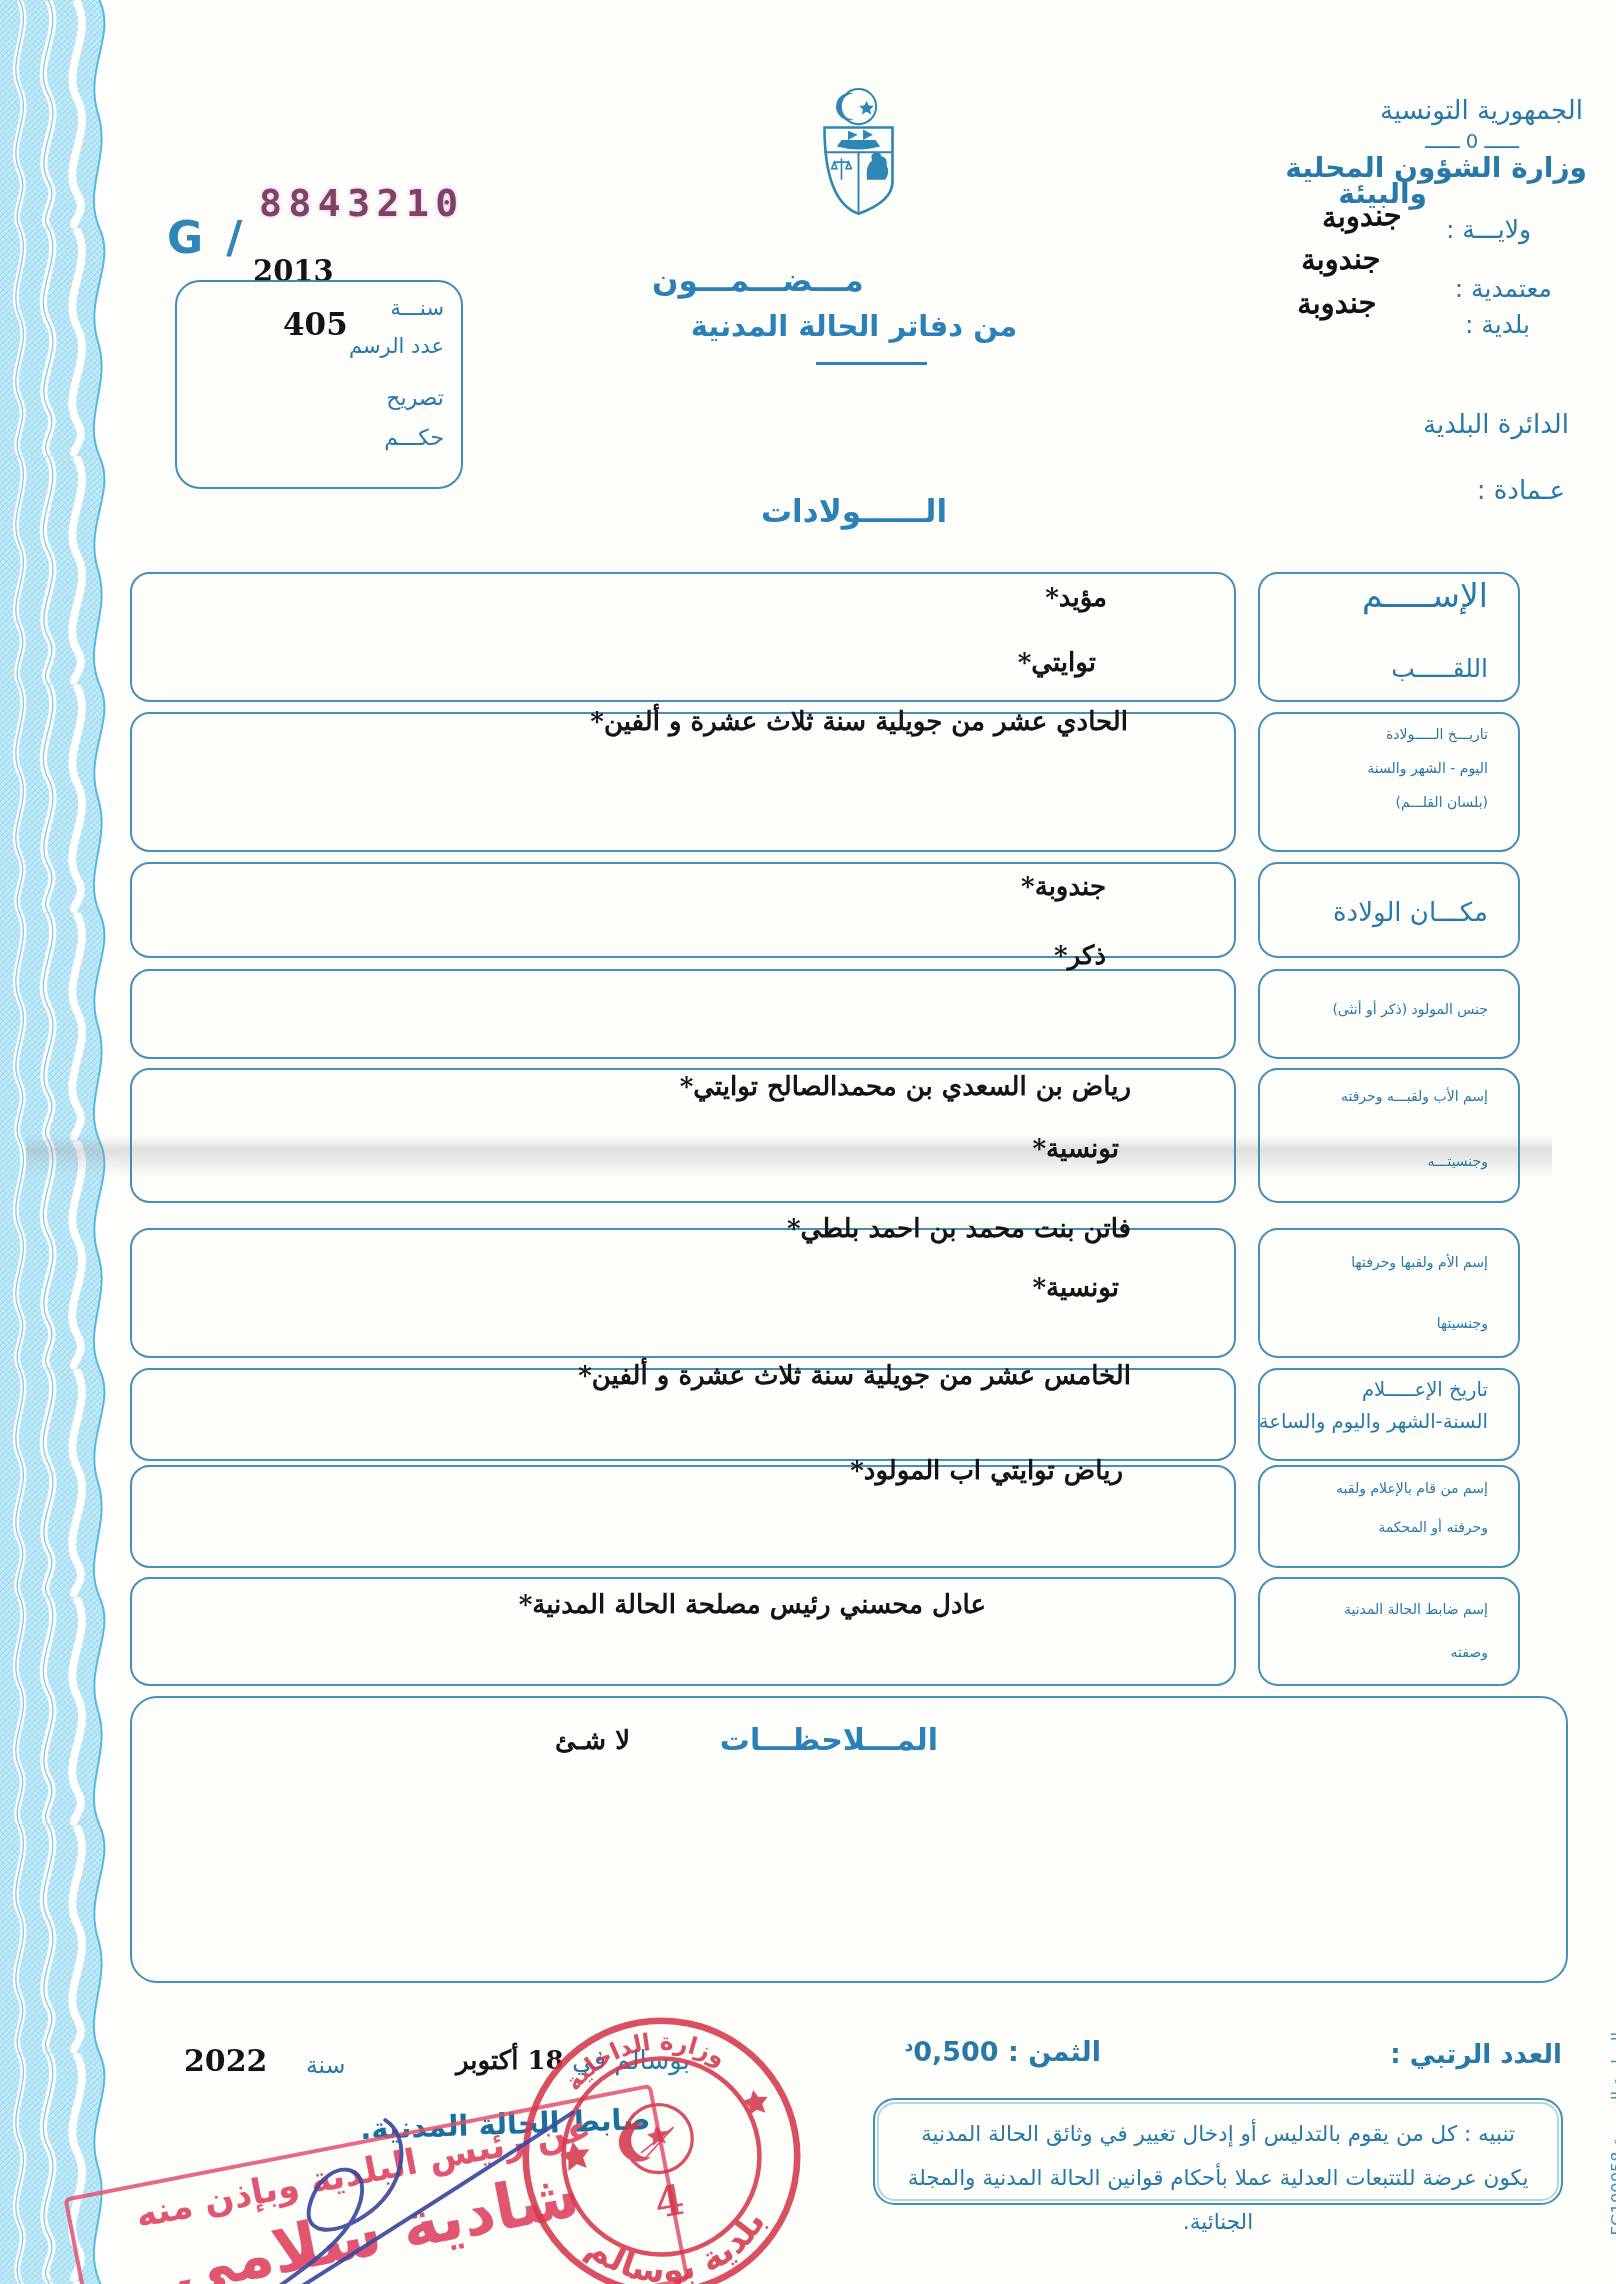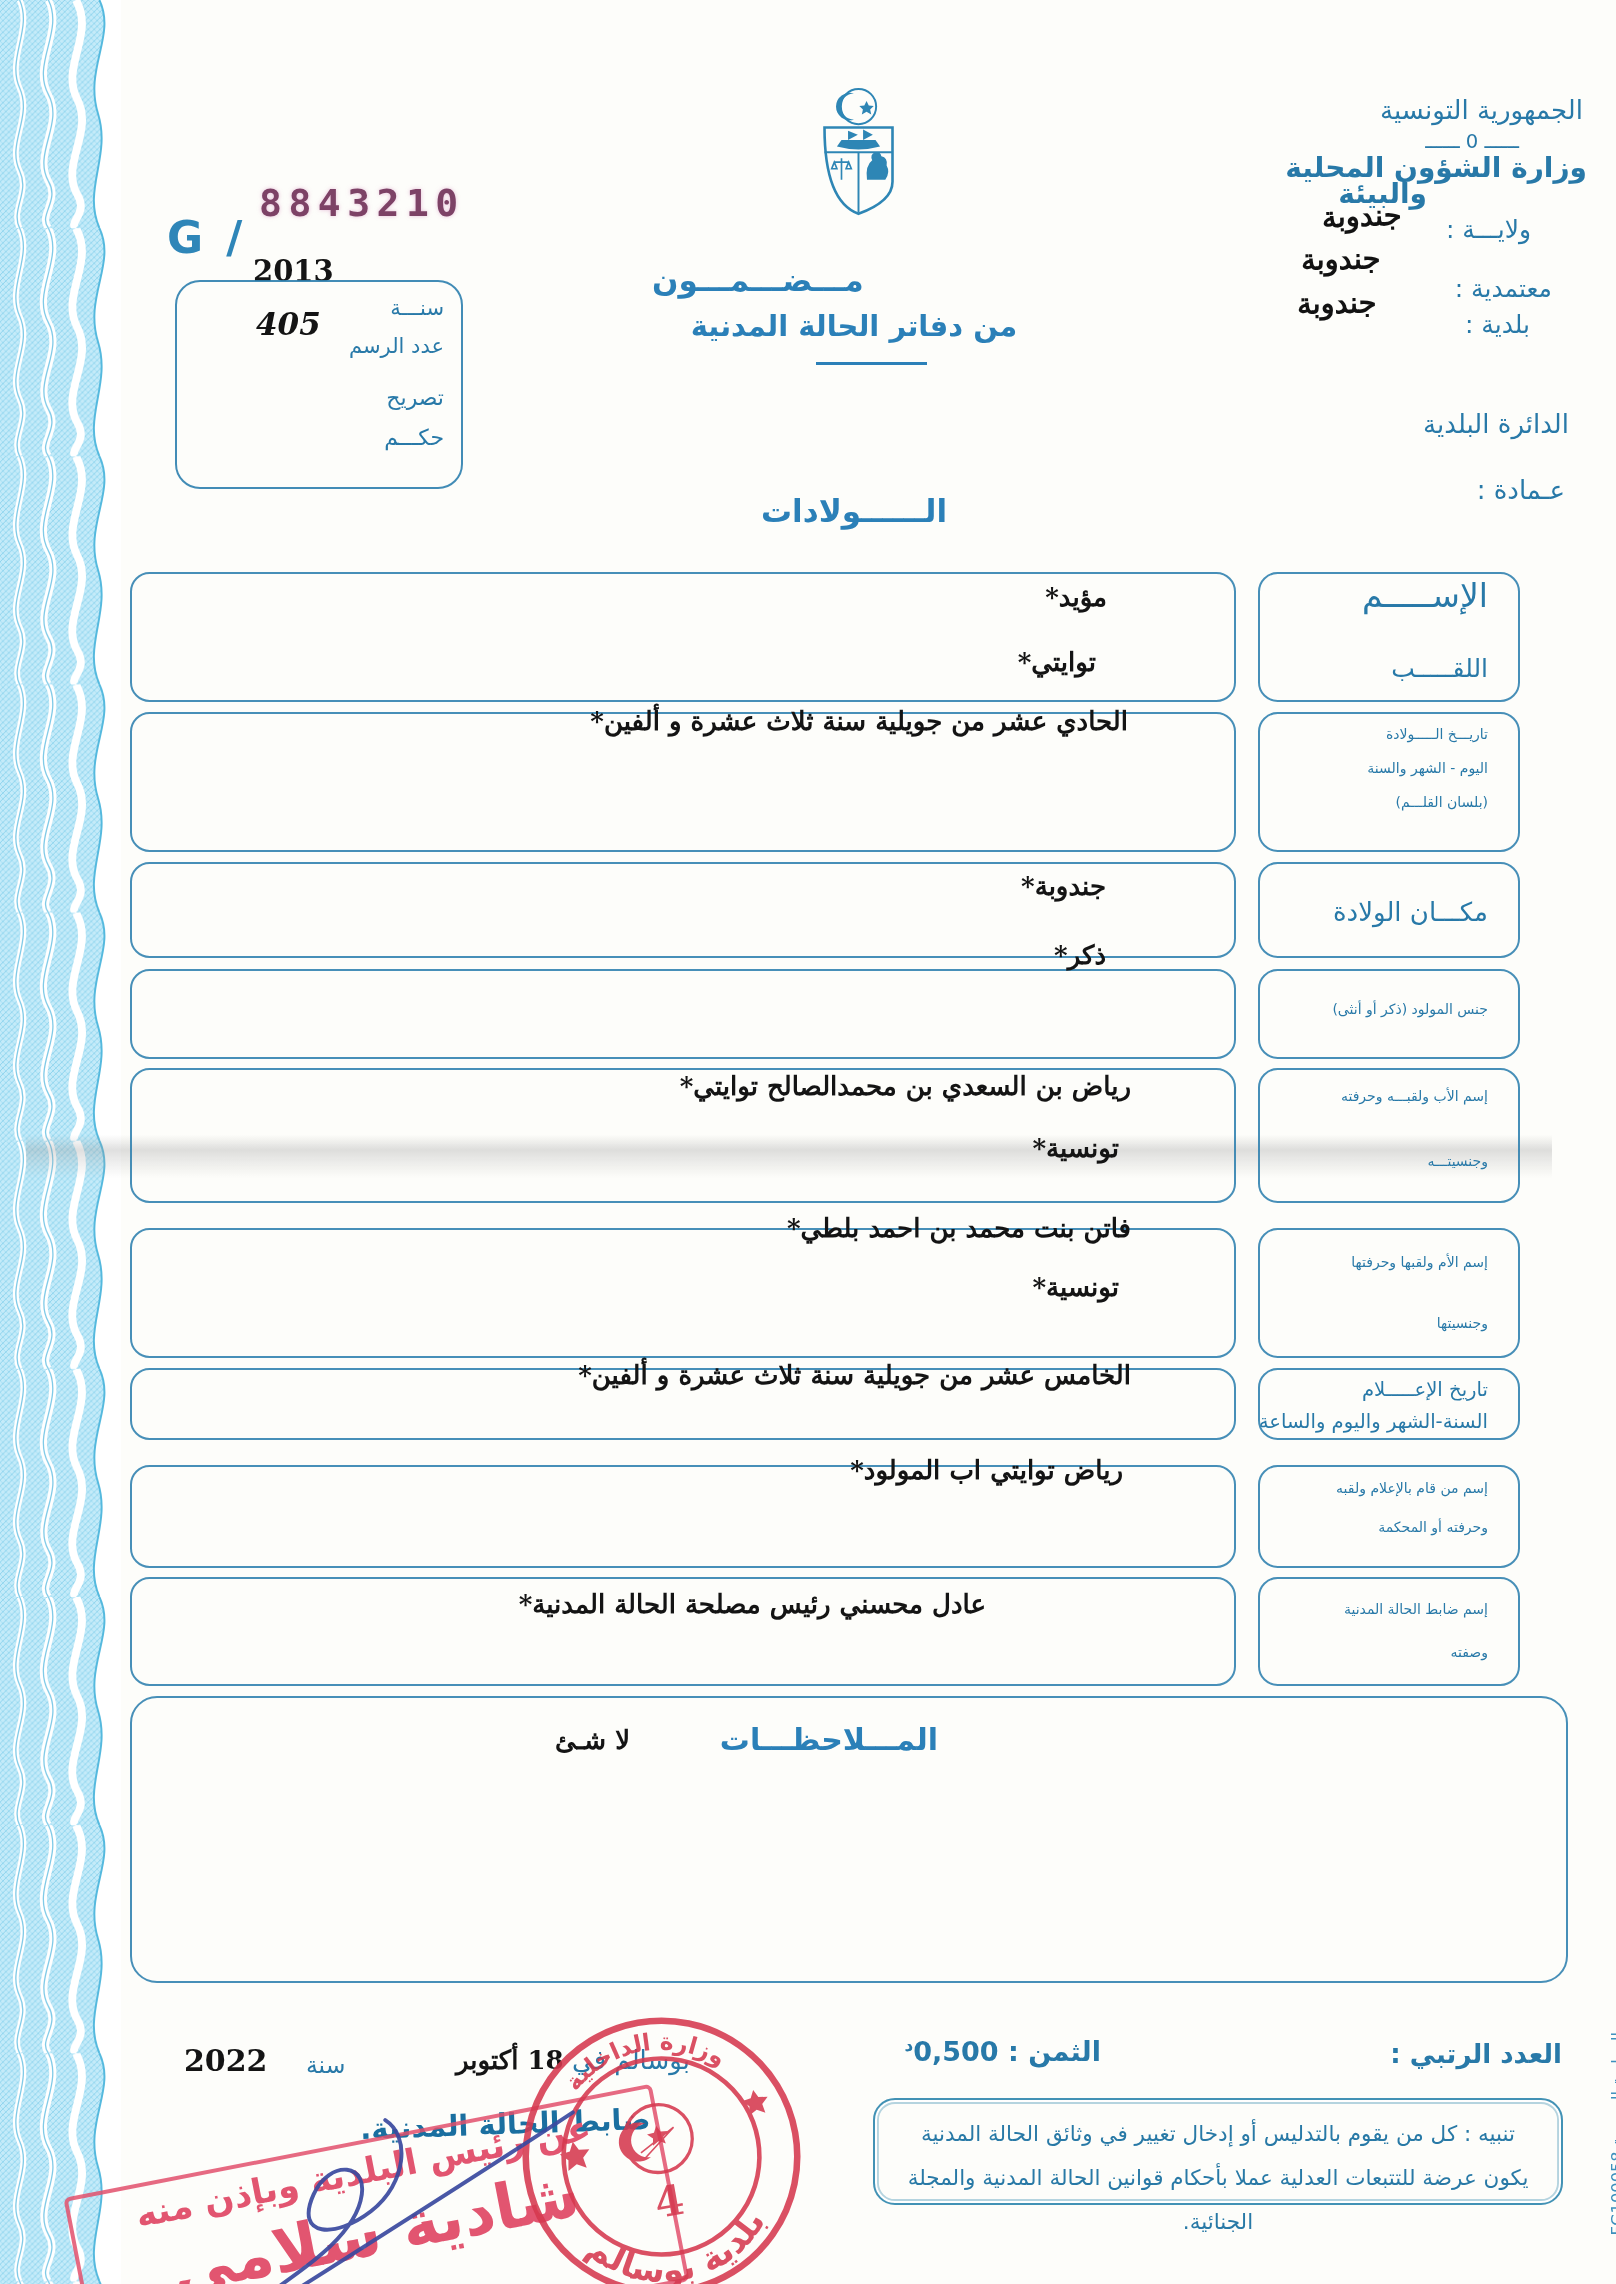--- a/index.html
+++ b/index.html
@@ -24,21 +24,21 @@
   .serial{left:259px;top:181px;font-family:"DejaVu Sans Mono",monospace;font-size:38px;font-weight:bold;
     color:var(--purple);letter-spacing:6.5px;text-shadow:0 0 4.6px rgba(214,140,190,.55);}
   .gslash{left:167px;top:212px;font-size:44px;color:#2f86b8;font-weight:bold;letter-spacing:3.9px;}
   .yr2013{left:253px;top:254px;font-size:29px;font-weight:bold;color:var(--ink);font-family:"DejaVu Serif",serif;}
   .regbox{left:175px;top:280px;width:284px;height:205px;border:2.6px solid rgba(46,127,174,.9);border-radius:25px;}
   .regbox .rlabel{position:absolute;right:17px;color:var(--lblue);font-size:21px;white-space:nowrap;direction:rtl;}
   .regbox .r0{top:14.3px;}
   .regbox .r1{top:52px;}
   .regbox .r2{top:103px;font-size:22px;}
   .regbox .r3{top:143px;font-size:22px;}
-  .regbox .rval{position:absolute;left:79px;top:23.5px;font-size:31px;font-weight:bold;color:var(--ink);font-family:"DejaVu Serif",serif;font-style:italic;}
+  .regbox .rval{position:absolute;left:106px;top:23.5px;font-size:31px;font-weight:bold;color:var(--ink);font-family:"DejaVu Serif",serif;}
   
   .hr{position:absolute;direction:rtl;white-space:nowrap;color:var(--lblue);}
   .republic{right:34px;top:95px;font-size:26px;}
   .divider{right:98px;top:130px;font-size:19.6px;letter-spacing:1.3px;color:var(--lblue);}
   .ministry1{right:30px;top:151px;font-size:28px;font-weight:bold;}
   .ministry2{right:190px;top:177px;font-size:28px;font-weight:bold;}
   .stamped{color:#121212;font-weight:bold;font-size:29px;font-family:"DejaVu Serif",serif;}
   .st1{right:215px;top:199px;transform:rotate(-2deg);}
   .st2{right:236px;top:242px;transform:rotate(-1deg);}
   .st3{right:240px;top:286px;transform:rotate(-1deg);}
@@ -57,21 +57,21 @@
   .row{position:absolute;left:130px;width:1390px;}
   .vbox,.lbox{position:absolute;top:0;height:100%;border:2.6px solid rgba(46,127,174,.88);border-radius:19.6px;box-sizing:border-box;}
   .vbox{left:0;width:1106px;}
   .lbox{left:1128px;width:262px;}
   .val{position:absolute;direction:rtl;white-space:nowrap;font-weight:bold;font-size:26px;color:var(--ink);font-family:"DejaVu Serif",serif;}
   .lbl{position:absolute;right:0;width:100%;padding-right:30px;box-sizing:border-box;direction:rtl;text-align:right;
        color:var(--lblue);font-size:14px;white-space:nowrap;}
   .row1{top:572px;height:130px;}  .row2{top:712px;height:140px;}
   .row3{top:862px;height:96px;} .row4{top:969px;height:90px;}
   .row5{top:1068px;height:135px;} .row6{top:1228px;height:130px;}
-  .row7{top:1368px;height:72px;} .row8{top:1465px;height:103px;}
+  .row7{top:1368px;height:93px;} .row8{top:1465px;height:103px;}
   .row9{top:1577px;height:109px;}
   .row1 .v0{top:7.8px;right:127px;} .row1 .v1{top:73px;right:138px;}
   .row2 .v0{top:-7.8px;right:106px;}
   .row3 .v0{top:6.5px;right:128px;}
   .row4 .v0{top:-31px;right:128px;}
   .row5 .v0{top:1.3px;right:103px;}  .row5 .v1{top:63px;right:115px;}
   .row6 .v0{top:-17px;right:103px;}.row6 .v1{top:42px;right:115px;}
   .row7 .v0{top:-10.4px;right:103px;}
   .row8 .v0{top:-11.7px;right:111px;}
   .row9 .v0{top:10.4px;right:248px;}

